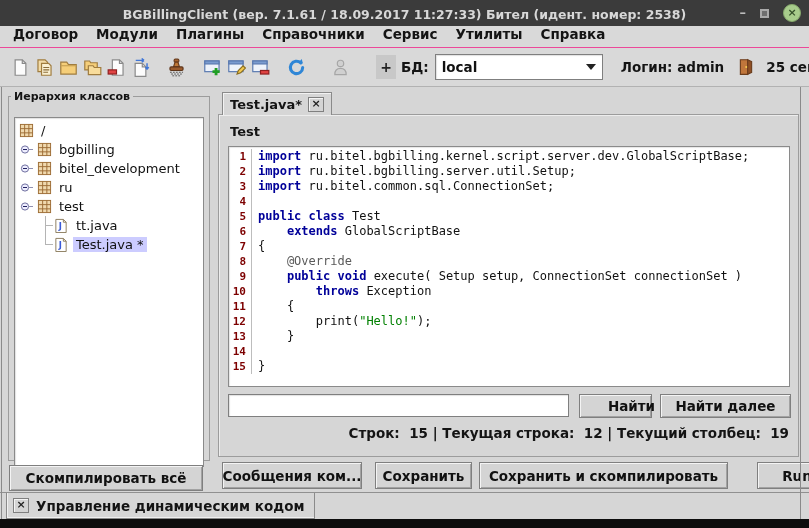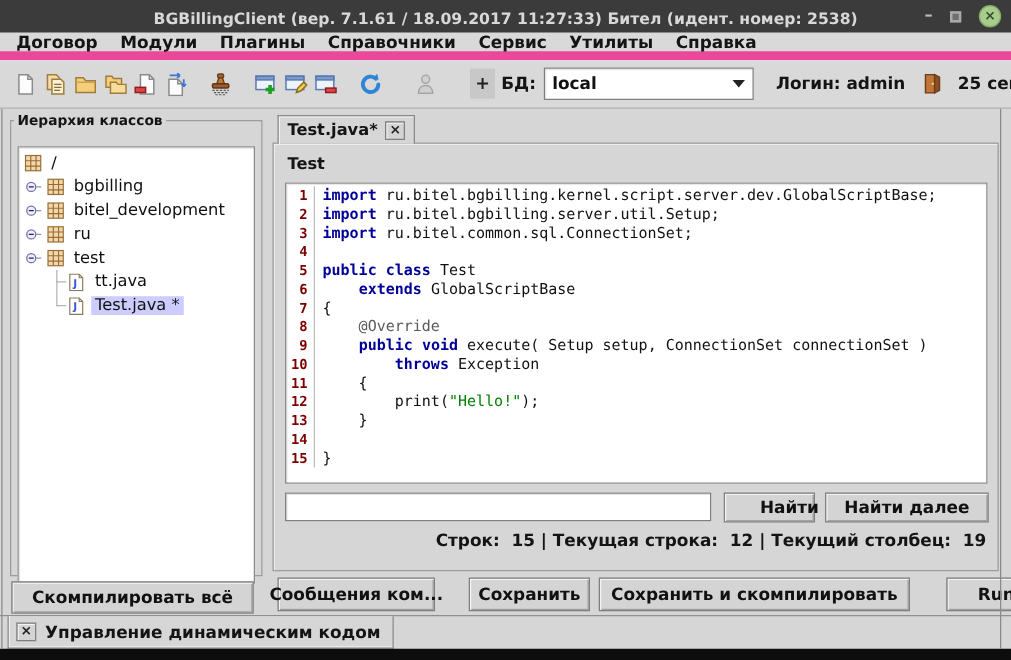--- a/index.html
+++ b/index.html
@@ -12,21 +12,21 @@
               display:flex; align-items:center; justify-content:center; }
   #titlebar .title { color:#d8d8d8; font-size:12.5px; font-weight:bold; }
   .win-controls { position:absolute; right:8px; top:0; height:26px; display:flex; align-items:center; gap:14px; }
   .minimize { color:#bdbdbd; font-weight:bold; font-size:13px; line-height:10px; cursor:default; }
   .maximize { width:9px; height:9px; border:2px solid #a9a9a9; background:#6e6e6e; }
   .closebtn { width:18px; height:18px; border-radius:50%; background:#a8cc8c; border:1px solid #86a86c;
               color:#35502a; font-weight:bold; font-size:11px; line-height:16px; text-align:center; }
 
   
   #menubar { position:absolute; left:0; top:26px; width:809px; height:22px; background:#d9d9d9;
-             border-bottom:7px solid #ec4899; display:flex; align-items:center; padding-left:4px; }
+             border-bottom:1px solid #ec4899; display:flex; padding-left:4px; }
   .menu-item { font-size:13.5px; font-weight:bold; color:#141414; padding:0 9px; }
 
   
   #toolbar { position:absolute; left:0; top:48px; width:809px; height:39px; background:#d9d9d9;
              border-bottom:1px solid #b2b2b2; display:flex; align-items:center; padding-left:8px; }
   .tbtn { width:24px; height:26px; display:flex; align-items:center; justify-content:center; flex:none; }
   .tbtn.disabled { opacity:.8; filter:grayscale(1); }
   .tgap { width:12px; flex:none; }
   .plus-chip { width:20px; height:24px; background:#c8c8c8; display:flex; align-items:center; justify-content:center;
                font-size:14px; font-weight:bold; color:#222; flex:none; }
@@ -87,21 +87,21 @@
   .tk-ann { color:#5a5a5a; }
   .tk-pl { color:#111; }
   #search-input { position:absolute; left:9px; top:279px; width:341px; height:23px; background:#fff;
                   border:1px solid #7f7f7f; box-shadow:inset 1px 1px 1px rgba(0,0,0,.12);
                   font-family:inherit; font-size:13px; padding:0 4px; }
   #find-btn { position:absolute; left:360px; top:279px; width:73px; height:24px;padding-left:32px; }
   #find-next-btn { position:absolute; left:441px; top:279px; width:131px; height:24px; }
   #status-line { position:absolute; right:9px; top:310px; font-size:13.5px; font-weight:bold; color:#141414; white-space:pre; }
 
   
-  #messages-btn { position:absolute; left:222px; top:462px; width:126px; height:27px; }
+  #messages-btn { position:absolute; left:222px; top:462px; width:140px; height:27px; }
   #save-btn { position:absolute; left:375px; top:462px; width:97px; height:27px; }
   #save-compile-btn { position:absolute; left:479px; top:462px; width:249px; height:27px; }
   #run-btn { position:absolute; left:757px; top:462px; width:80px; height:27px; }
 
   
   #bottom-bar { position:absolute; left:0; top:492px; width:809px; height:27px; background:#d6d6d6;
                 border-top:1px solid #909090; }
   #bottom-tab { position:absolute; left:6px; top:0; height:26px; background:#d6d6d6;
                 border:1px solid #8a8a8a; border-top:none; box-shadow:inset 1px -1px 0 #f0f0f0;
                 display:flex; align-items:center; gap:7px; padding:0 10px 0 6px; }

